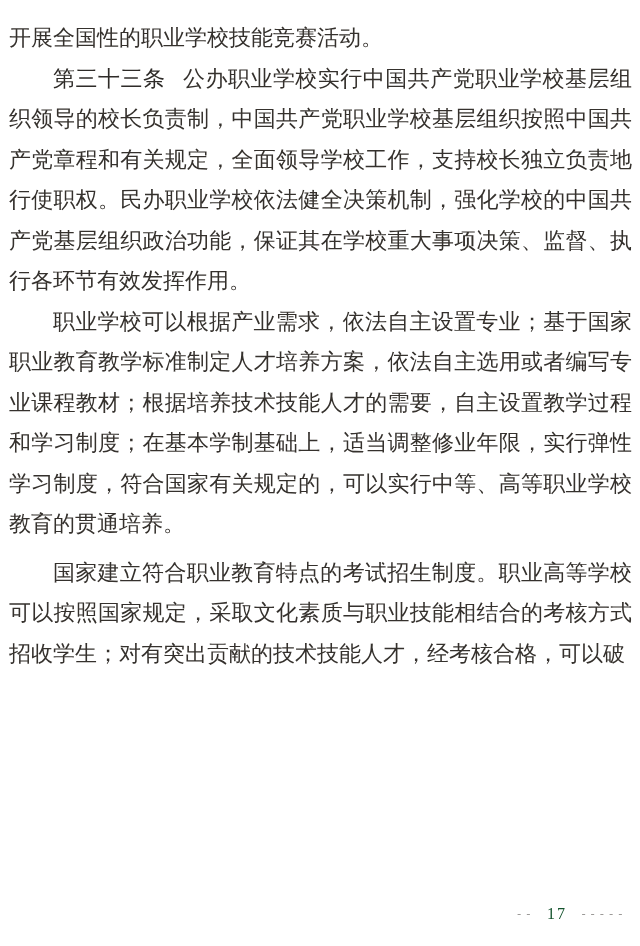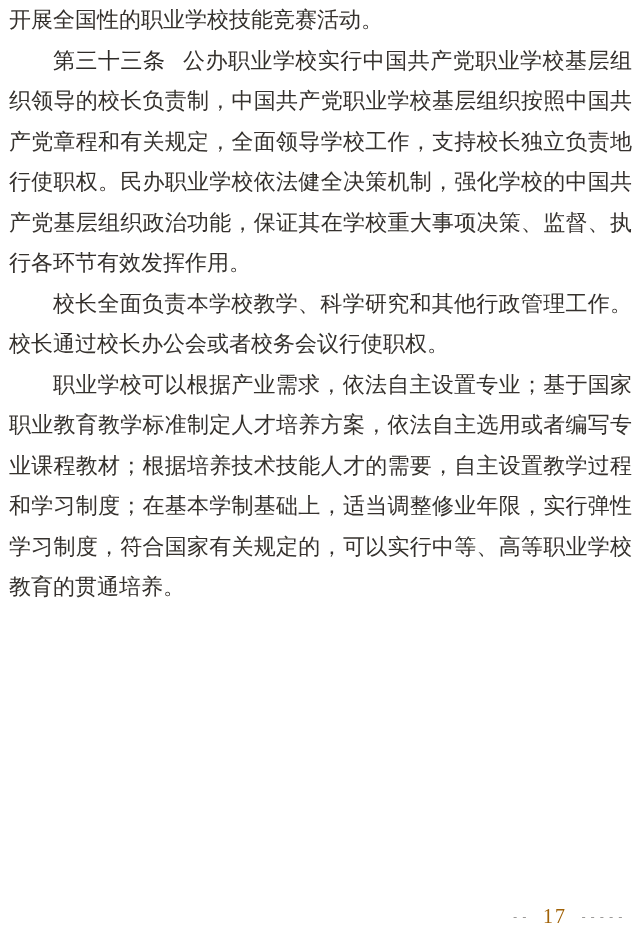--- a/index.html
+++ b/index.html
@@ -10,21 +10,21 @@
   .page {
     position: relative;
     width: 640px;
     height: 946px;
     background: #ffffff;
     overflow: hidden;
     font-family: "Liberation Serif", "DejaVu Serif", serif;
     color: #35312d;
   }
   .doc {
-    padding: 0 8px 0 9px;
+    padding: 18px 8px 0 9px;
   }
   .para {
     margin: 0;
     font-size: 22px;
     line-height: 40.5px;
     text-align: justify;
     text-justify: inter-character;
     text-indent: 2em;
     word-break: break-all;
     overflow-wrap: break-word;
@@ -49,42 +49,42 @@
     gap: 13px;
     white-space: nowrap;
   }
   .footer-dash {
     font-family: "DejaVu Sans Mono", monospace;
     font-size: 12px;
     color: #9c9a98;
     letter-spacing: 2px;
   }
   .page-num {
-    font-size: 20px;
-    color: #a16207;
+    font-size: 16px;
+    color: #14532d;
     letter-spacing: 2px;
   }
 </style>
 </head>
 <body>
 
 <div class="page">
 
   <div class="doc">
 
     <p class="para no-indent"><span>开展全国性的职业学校技能竞赛活动。</span></p>
 
     <p class="para"><b class="lead">第三十三条</b><span>公办职业学校实行中国共产党职业学校基层组织领导的校长负责制，中国共产党职业学校基层组织按照中国共产党章程和有关规定，全面领导学校工作，支持校长独立负责地行使职权。民办职业学校依法健全决策机制，强化学校的中国共产党基层组织政治功能，保证其在学校重大事项决策、监督、执行各环节有效发挥作用。</span></p>
 
-    <p class="para"><span>校长全面负责本学校教学、科学研究和其他行政管理工作。校长通过校长办公会或者校务会议行使职权。</span></p>
 
 
 
     <p class="para"><span>职业学校可以根据产业需求，依法自主设置专业；基于国家职业教育教学标准制定人才培养方案，依法自主选用或者编写专业课程教材；根据培养技术技能人才的需要，自主设置教学过程和学习制度；在基本学制基础上，适当调整修业年限，实行弹性学习制度，符合国家有关规定的，可以实行中等、高等职业学校教育的贯通培养。</span></p>
 
+    <p class="para spaced"><span>国家建立符合职业教育特点的考试招生制度。职业高等学校可以按照国家规定，采取文化素质与职业技能相结合的考核方式招收学生；对有突出贡献的技术技能人才，经考核合格，可以破</span></p>
 
   </div>
 
   <div class="footer">
     <span class="footer-dash">--</span>
     <span class="page-num">17</span>
     <span class="footer-dash">-----</span>
   </div>
 
 </div>

